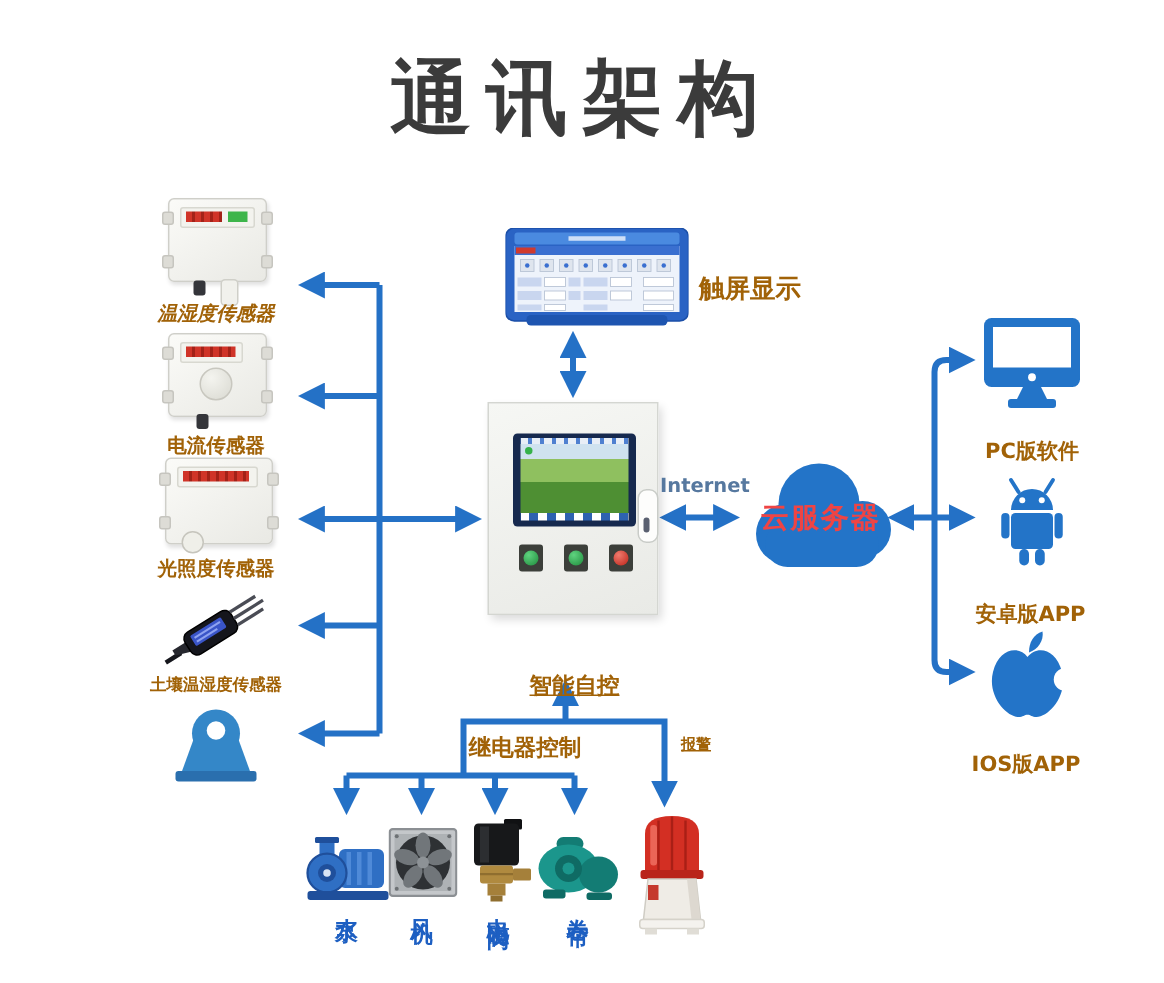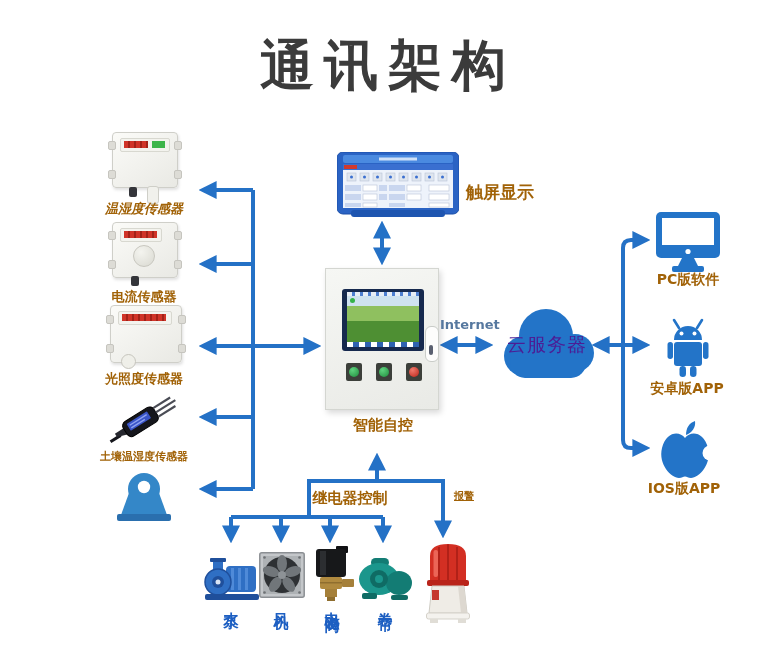--- a/index.html
+++ b/index.html
@@ -6,21 +6,21 @@
   body{font-family:"DejaVu Sans","Liberation Sans",sans-serif;}
   .canvas{position:relative;width:776px;height:655px;background:#ffffff;overflow:hidden;}
 
   .title{position:absolute;left:0;top:30px;width:776px;text-align:center;
     font-size:54px;font-weight:800;color:#3b3b3b;letter-spacing:10px;}
 
   .wires{position:absolute;left:0;top:0;}
 
   .blue-label{position:absolute;color:#a16207;font-weight:700;text-align:center;}
   .s-label{font-size:13px;width:120px;}
-  .c-label{font-size:14px;}
+  .c-label{font-size:14px;margin-top:21px;}
   .internet{position:absolute;color:#56789f;font-weight:600;font-size:13px;text-align:center;}
 
   .vlabel{position:absolute;color:#1d5fc2;font-weight:700;font-size:15px;
     writing-mode:vertical-rl;text-orientation:upright;letter-spacing:3px;text-align:left;}
 
   
   .sbox{position:absolute;width:64px;height:54px;border:1px solid #cfcfc9;border-radius:4px;
     background:linear-gradient(145deg,#fbfbf8,#e9e9e4);box-shadow:1px 2px 3px rgba(0,0,0,.12);}
   .ear{position:absolute;width:6px;height:7px;background:#dddcd6;border:1px solid #c6c5bf;border-radius:2px;}
   .disp{position:absolute;left:7px;top:5px;height:12px;background:#f3f3ee;border:1px solid #d8d8d0;border-radius:2px;}
@@ -48,22 +48,22 @@
   .cab-btn{position:absolute;top:94px;width:16px;height:18px;background:#3c3f3a;border-radius:2px;}
   .cab-btn i{position:absolute;left:3px;top:4px;width:10px;height:10px;border-radius:50%;display:block;}
   .btn-green i{background:radial-gradient(circle at 35% 30%,#5fd37f,#1f8c3c);}
   .btn-red i{background:radial-gradient(circle at 35% 30%,#f07a6d,#bb2318);}
   .cab-handle{position:absolute;left:99px;top:57px;width:12px;height:34px;background:#fdfdfc;
     border:1px solid #c9ccc8;border-radius:6px;}
   .cab-handle i{position:absolute;left:3px;top:18px;width:4px;height:10px;background:#5a6070;border-radius:2px;display:block;}
 
   
   .cloud{position:absolute;left:494px;top:298px;width:106px;height:92px;}
-  .cloud-text{position:absolute;left:0;top:34px;width:106px;text-align:center;color:#4c1d95;
-    font-size:19px;font-weight:400;letter-spacing:1px;}
+  .cloud-text{position:absolute;left:0;top:34px;width:106px;text-align:center;color:#ef4444;
+    font-size:19px;font-weight:700;letter-spacing:1px;}
 </style>
 </head>
 <body>
 
 <div class="canvas">
 
   <div class="title">通讯架构</div>
 
   <svg class="wires" width="776" height="655" viewBox="0 0 776 655">
     <defs>
@@ -216,21 +216,21 @@
     <div class="cab-btn btn-green" style="left:50px;">
         <i></i>
       </div>
     <div class="cab-btn btn-red" style="left:80px;">
         <i></i>
       </div>
     <div class="cab-handle">
         <i></i>
       </div>
   </div>
-  <div class="blue-label" style="left:338px;top:416px;width:90px;font-size:15px;">智能自控</div>
+  <div class="blue-label" style="left:338px;top:448px;width:90px;font-size:15px;text-decoration:underline;">智能自控</div>
 
   <div class="internet" style="left:440px;top:317px;width:56px;">Internet</div>
   <div class="cloud">
     <svg width="106" height="92" viewBox="0 0 106 92">
       <g fill="#2374c8">
         <circle cx="30" cy="58" r="20"></circle>
         <circle cx="52" cy="38" r="27"></circle>
         <circle cx="81" cy="55" r="19"></circle>
         <rect x="16" y="50" width="76" height="30" rx="15"></rect>
       </g>

